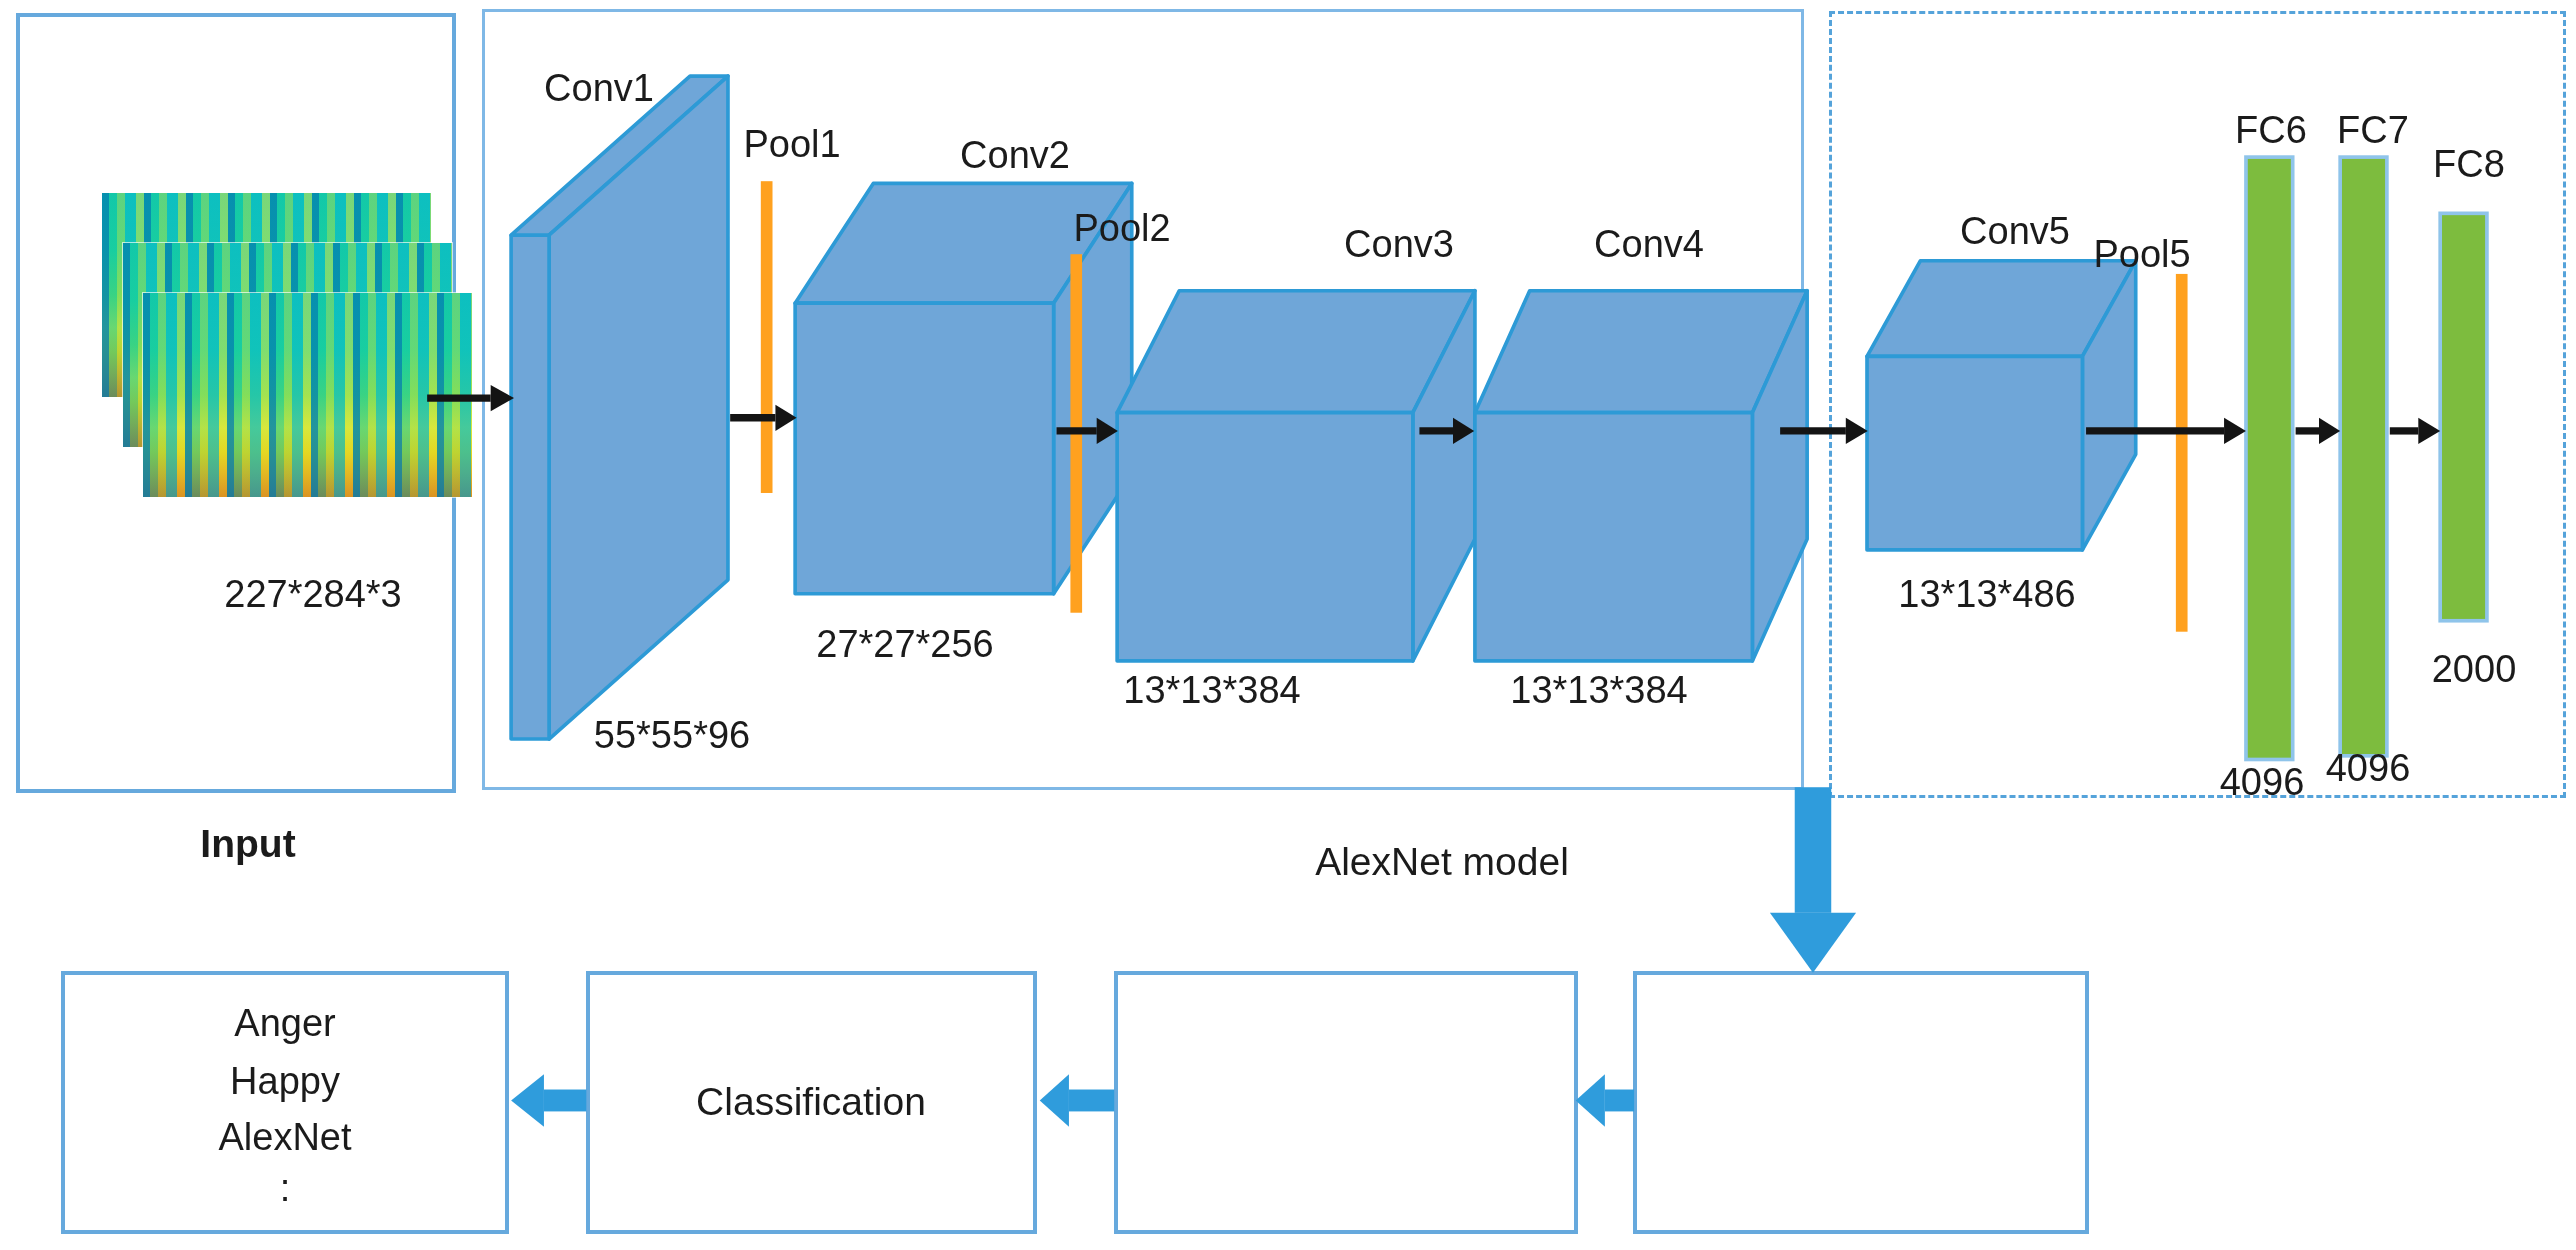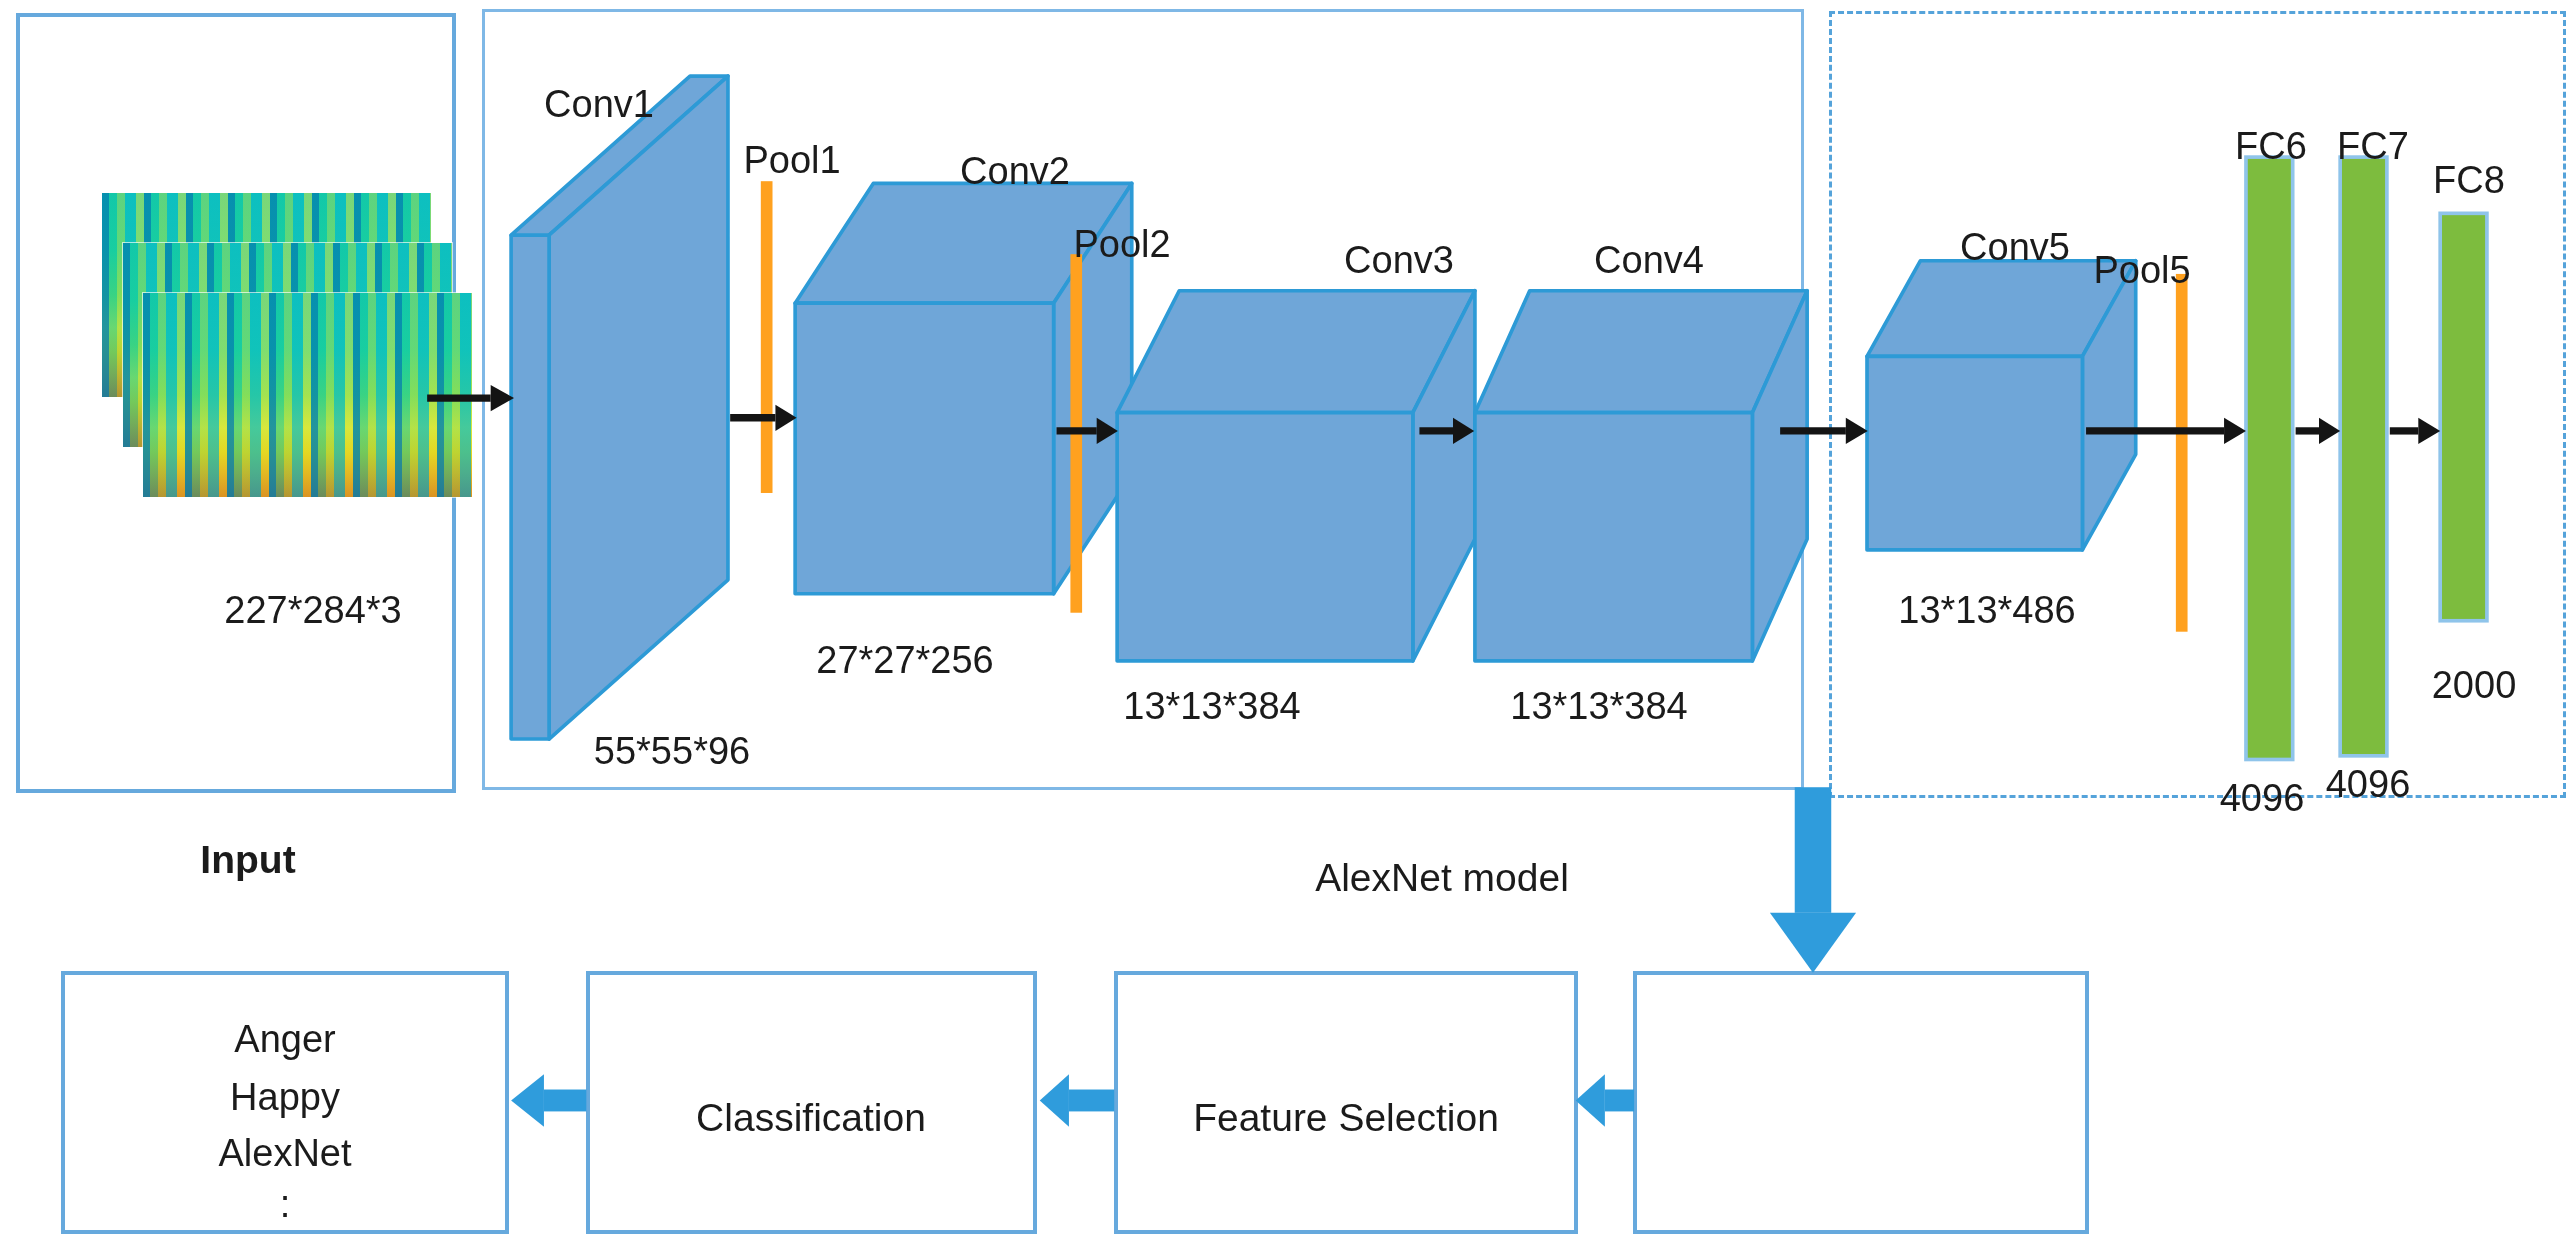--- a/index.html
+++ b/index.html
@@ -30,21 +30,21 @@
         rgba(0,190,200,0.70) 23.4px 34px,
         rgba(200,235,70,0.50) 34px 42px),
       linear-gradient(180deg,#29c2ae 0%,#36cf9a 28%,#7eda5b 50%,#e8e432 66%,#ffc400 78%,#ff8800 88%,#ee3b00 100%);
   }
   .s1{left:102px;top:193px;}
   .s2{left:123px;top:243px;}
   .s3{left:143px;top:293px;}
 
   .lbl{
     position:absolute;transform:translate(-50%,-50%);white-space:nowrap;z-index:4;
-    font-size:38px;line-height:1.1;color:var(--text,#1B1B1B);margin-top:16px;
+    font-size:38px;line-height:1.1;color:var(--text,#1B1B1B);
   }
   .lbl-big{font-size:39px;}
   .lbl-bold{font-weight:700;}
 
   polygon.cube,path.cube{fill:var(--cube-fill,#6FA6D8);stroke:var(--cube-stroke,#2D9AD6);stroke-width:5;stroke-linejoin:round;}
   rect.pool{fill:var(--pool-orange,#FFA11F);}
   rect.fc{fill:var(--fc-green,#7DBC3E);stroke:var(--fc-border,#8FC4EA);stroke-width:5;}
   line.barrow{stroke:var(--arrow-black,#141414);stroke-width:10;}
   polygon.bhead{fill:var(--arrow-black,#141414);}
   .bluearrow{fill:var(--arrow-blue,#2F9CDC);}
@@ -181,16 +181,15 @@
 
   <span class="lbl lbl-big lbl-bold" style="left:248px;top:844px">Input</span>
   <span class="lbl lbl-big" style="left:1442px;top:862px">AlexNet model</span>
 
   <span class="lbl" style="left:285px;top:1024px">Anger</span>
   <span class="lbl" style="left:285px;top:1082px">Happy</span>
   <span class="lbl" style="left:285px;top:1138px">AlexNet</span>
   <span class="lbl" style="left:285px;top:1189px">:</span>
 
   <span class="lbl lbl-big" style="left:811px;top:1102px">Classification</span>
-  <span class="lbl lbl-big" style="left:1346px;top:1102px">Feature Selection</span>
 
 </div>
 
 
 </body></html>

